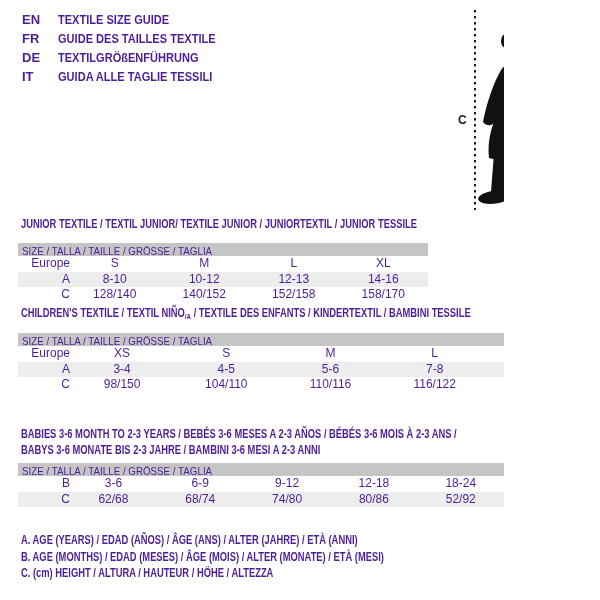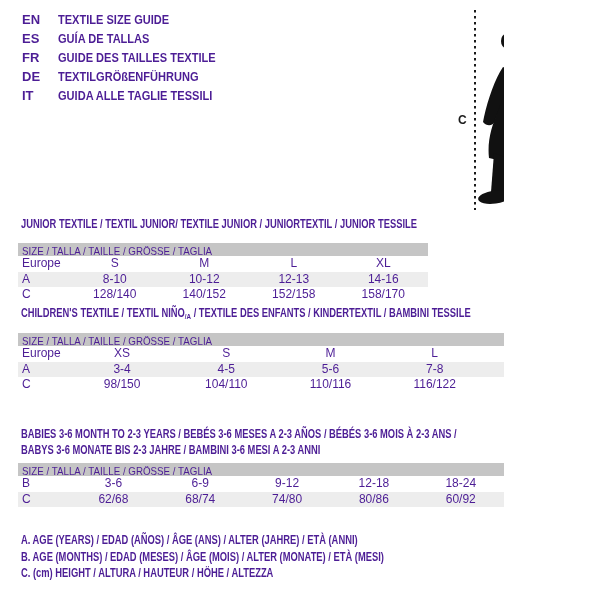--- a/index.html
+++ b/index.html
@@ -26,41 +26,37 @@
   .t1 .sizebar{margin-top:12px;}
   .t2 .sizebar{margin-top:9px;}
   .t3 .sizebar{margin-top:5px;}
   .sizebar span{display:inline-block;font-size:11.5px;white-space:nowrap;
                 transform:scaleX(.85);transform-origin:0 50%;}
   .trow{display:grid;height:15.5px;line-height:15.5px;font-size:12px;}
   .rows .trow:nth-child(even){background:#ededed;}
   .cols4 .trow{grid-template-columns:52px repeat(4,1fr);}
   .cols5 .trow{grid-template-columns:52px repeat(5,1fr);}
   .cols6 .trow{grid-template-columns:52px repeat(6,1fr);}
-  .tlabel{text-align:left;padding-left:4px;white-space:nowrap;}
+  .tlabel{text-align:right;padding-left:4px;white-space:nowrap;}
   .tcell{text-align:center;white-space:nowrap;}
   .sub{font-size:8px;vertical-align:-2px;}
   
   .legend{position:absolute;left:18px;top:532px;}
   .legend-line{font-weight:bold;font-size:12px;line-height:16.5px;white-space:nowrap;
                transform:scaleX(.78);transform-origin:0 0;margin-left:3px;}
 </style>
 </head>
 <body>
 
 <div class="page">
 
   <ul class="langs">
     <li>
       <span class="code">EN</span>
       <span class="lab">TEXTILE SIZE GUIDE</span>
-    </li>
-    <li>
-      <span class="code">ES</span>
-      <span class="lab">GUÍA DE TALLAS</span>
     </li>
     <li>
       <span class="code">FR</span>
       <span class="lab">GUIDE DES TAILLES TEXTILE</span>
     </li>
     <li>
       <span class="code">DE</span>
       <span class="lab">TEXTILGRÖßENFÜHRUNG</span>
     </li>
     <li>
@@ -166,21 +162,21 @@
           <div class="tcell">12-18</div>
           <div class="tcell">18-24</div>
           <div class="tcell">24-36</div>
         </div>
         <div class="trow">
           <div class="tlabel">C</div>
           <div class="tcell">62/68</div>
           <div class="tcell">68/74</div>
           <div class="tcell">74/80</div>
           <div class="tcell">80/86</div>
-          <div class="tcell">60/92</div>
+          <div class="tcell">52/92</div>
           <div class="tcell">92/86</div>
         </div>
       </div>
   </section>
 
   <footer class="legend">
     <div class="legend-line">A. AGE (YEARS) / EDAD (AÑOS) / ÂGE (ANS) / ALTER (JAHRE) / ETÀ (ANNI)</div>
     <div class="legend-line">B. AGE (MONTHS) / EDAD (MESES) / ÂGE (MOIS) / ALTER (MONATE) / ETÀ (MESI)</div>
     <div class="legend-line">C. (cm) HEIGHT / ALTURA / HAUTEUR / HÖHE / ALTEZZA</div>
   </footer>

